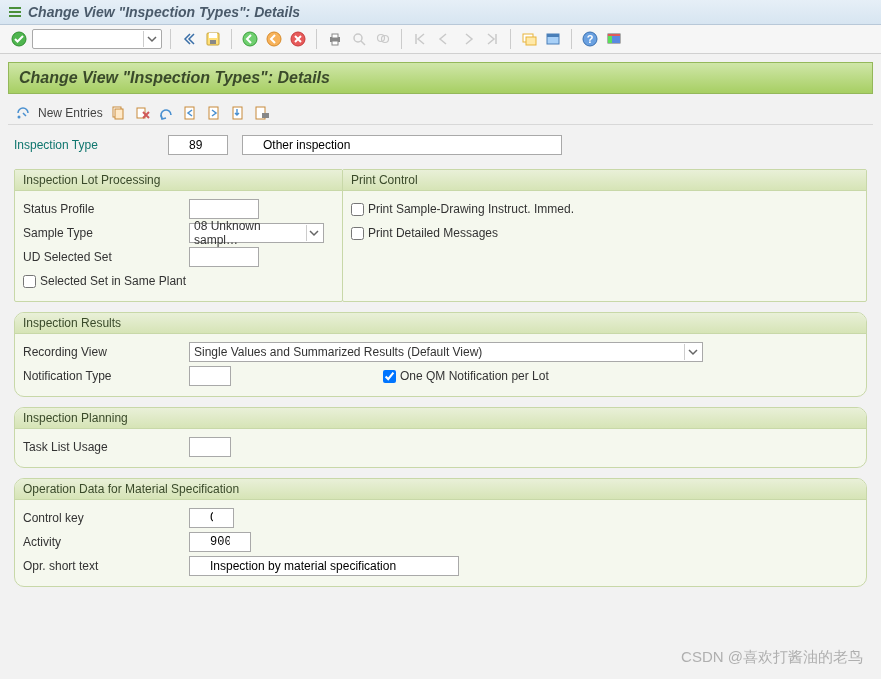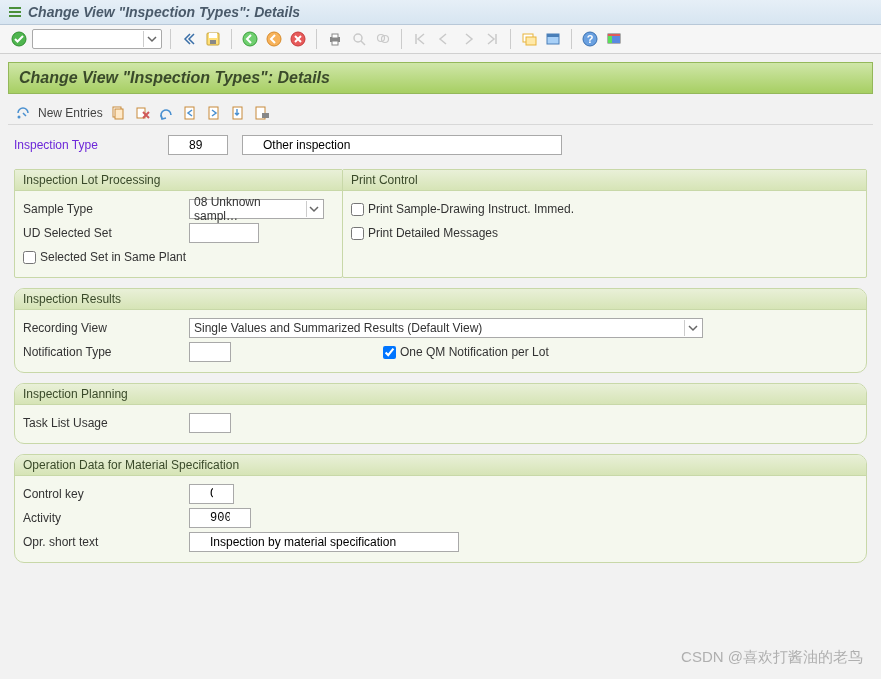--- a/index.html
+++ b/index.html
@@ -88,21 +88,21 @@
   .app-icon {
     width:18px;height:18px;display:inline-flex;align-items:center;justify-content:center;cursor:pointer;
   }
   
   .plain-row {
     margin: 6px 14px 14px 14px;
     display:flex;
     align-items:center;
     gap:14px;
   }
-  .plain-row label { width:140px; color:#6d28d9; }
+  .plain-row label { width:140px; color:#0f766e; }
   input.txt {
     height:20px;
     border:1px solid #a9a9a9;
     background:#fff;
     padding:2px 20px;
     font-size:12px;
     font-family: Arial, sans-serif;
   }
   input.txt.code { font-family: "Courier New", monospace; }
   
@@ -365,20 +365,24 @@
 <div class="plain-row">
   <label>Inspection Type</label>
   <input class="txt" style="width: 60px;" value="89">
   <input class="txt" style="width: 320px;" value="Other inspection">
 </div>
 
 <div class="group-row">
   <div class="group" style="flex:1">
     <div class="group-title">Inspection Lot Processing</div>
     <div class="group-body">
+      <div class="frow">
+        <label class="fld">Status Profile</label>
+        <input class="txt" style="width: 70px;" value="">
+      </div>
       <div class="frow">
         <label class="fld">Sample Type</label>
         <span class="sel" style="width:135px">
           <span>08 Unknown sampl…</span>
           <span class="dd-btn">
               <svg width="10" height="10">
                 <path d="M1 3 L5 7 L9 3" stroke="#666" fill="none" stroke-width="1.5"></path>
               </svg>
             </span>
         </span>

